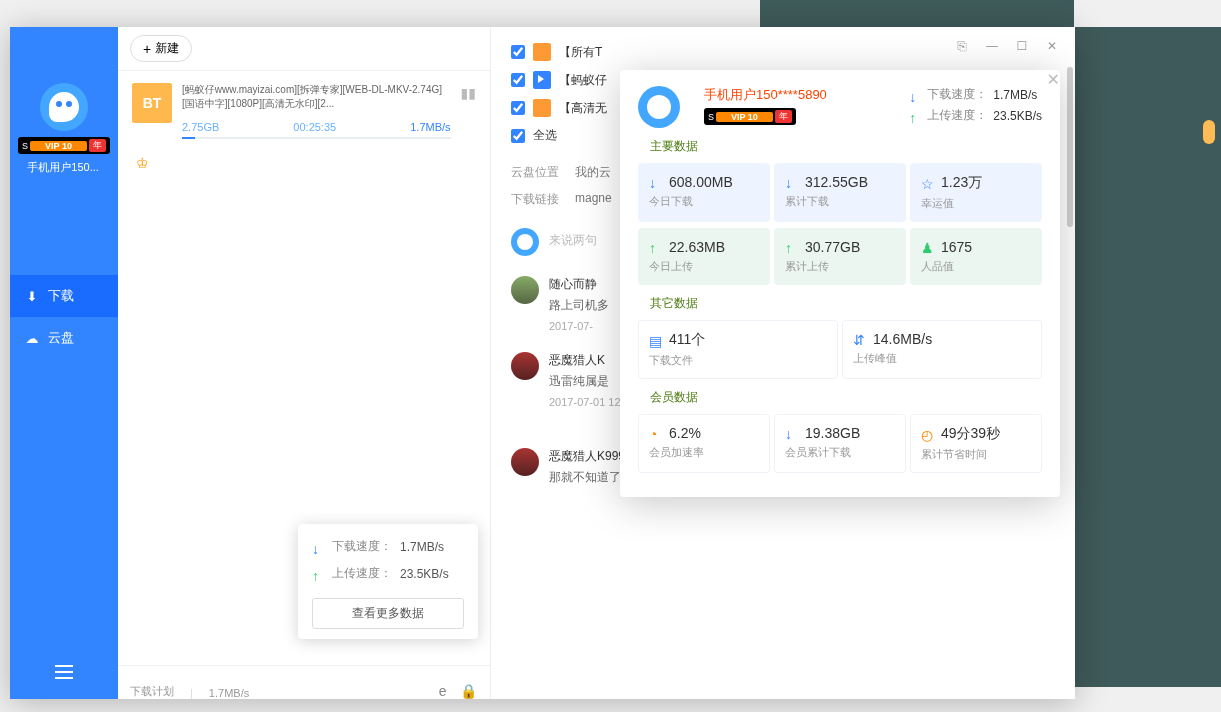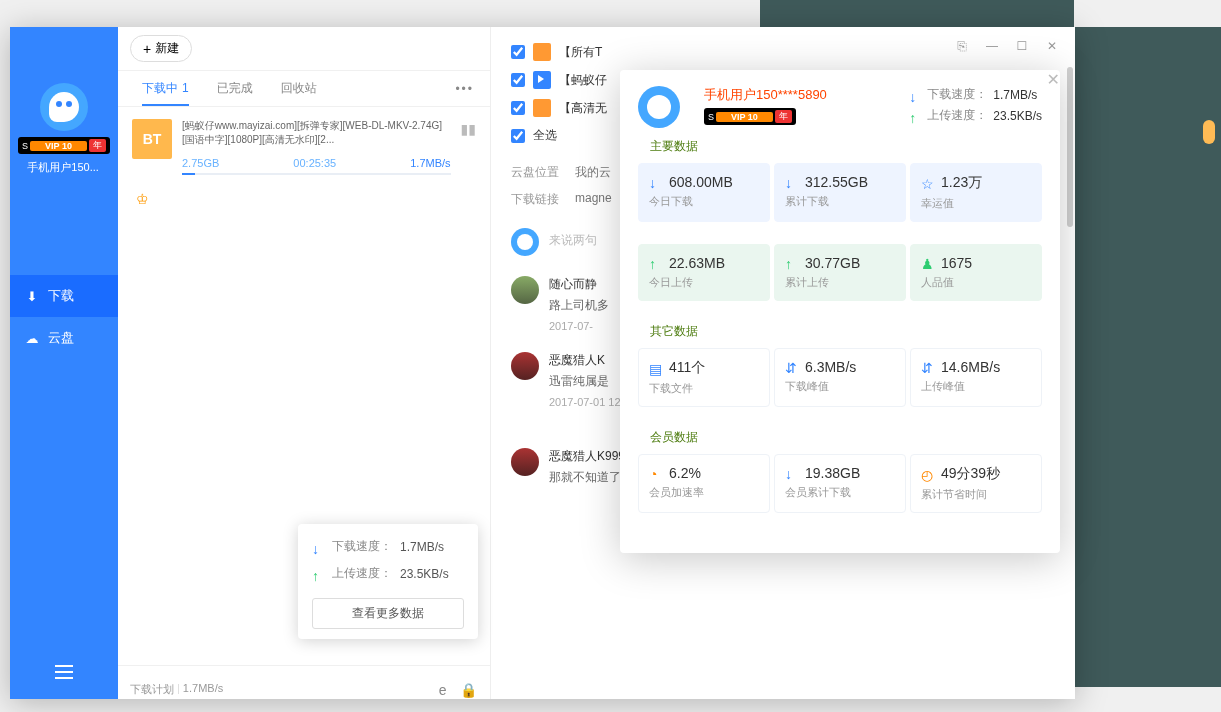--- a/index.html
+++ b/index.html
@@ -63,21 +63,21 @@
 .speed-pop { position:absolute; left:180px; bottom:60px; width:180px; background:#fff; box-shadow:0 2px 16px rgba(0,0,0,.18); border-radius:4px; padding:14px 14px 10px; z-index:5; }
 .sp-row { display:flex; align-items:center; gap:8px; margin-bottom:10px; font-size:12px; color:#555; }
 .sp-row .lab { color:#888; }
 .arrow { width:12px; height:12px; display:inline-block; position:relative; }
 .arrow.dn { color:#3385ff; }
 .arrow.up { color:#2ecc71; }
 .arrow::before { content:'↓'; color:#3385ff; font-size:14px; }
 .arrow.up::before { content:'↑'; color:#2ecc71; }
 .viewmore { width:100%; border:1px solid #ddd; background:#fff; padding:6px 12px; border-radius:3px; cursor:pointer; color:#555; font-size:12px; margin-top:6px; }
 
-.mid-foot { height:34px; border-top:1px solid #f0f0f0; display:flex; align-items:flex-start; padding:16px 12px; font-size:11px; color:#999; gap:3px; position:absolute; bottom:0; left:0; right:0; }
+.mid-foot { height:34px; border-top:1px solid #f0f0f0; display:flex; align-items:flex-end; padding:0 12px; font-size:11px; color:#999; gap:16px; position:absolute; bottom:0; left:0; right:0; }
 .mid-foot .divider { color:#ddd; }
 .mid-foot .icons { margin-left:auto; display:flex; gap:14px; color:#888; font-size:14px; }
 
 
 .right { flex:1; padding:0 0 0 0; overflow:hidden; position:relative; background:#fff; }
 .right-inner { padding:16px 20px; }
 .checkrow { display:flex; align-items:center; gap:8px; margin-bottom:10px; font-size:12px; color:#333; }
 .checkrow input { width:14px; height:14px; accent-color:#3385ff; }
 .file-ico { width:18px; height:18px; background:#ff9933; display:inline-block; border-radius:2px; position:relative; }
 .file-ico.video { background:#3385ff; }
@@ -102,21 +102,21 @@
 .dp-head .av { width:42px; height:42px; border-radius:50%; background:#44a7ff; display:flex; align-items:center; justify-content:center; }
 .dp-head .av::after { content:''; width:24px; height:24px; background:#fff; border-radius:50%; }
 .dp-head .col1 { flex:1; }
 .dp-head .un { color:#ff4400; font-size:13px; margin-bottom:4px; }
 .dp-head .col2 { font-size:12px; text-align:left; }
 .dp-head .spdline { display:flex; align-items:center; gap:6px; margin-bottom:4px; }
 .dp-head .spdline .l { color:#888; }
 .close-dp { position:absolute; right:0; top:0; color:#bbb; cursor:pointer; font-size:16px; }
 
 .sec-title { font-size:12px; color:#4d7c0f; margin:10px 12px 8px; }
-.card-grid { display:flex; gap:4px; margin-bottom:22px; }
+.card-grid { display:flex; gap:4px; margin-bottom:6px; }
 .card { flex:1; border:1px solid #eef2f7; border-radius:4px; padding:10px 10px; }
 .card.tea { background:#eaf6ef; border-color:#eaf6ef; }
 .card.sky { background:#eef4ff; border-color:#eef4ff; }
 .card .val { font-size:14px; display:flex; align-items:center; gap:6px; }
 .card .lab { font-size:11px; color:#999; margin-top:4px; }
 .ic { width:14px; height:14px; display:inline-block; position:relative; }
 .ic.dn::before { content:'↓'; color:#3385ff; font-weight:bold; }
 .ic.up::before { content:'↑'; color:#2ecc71; font-weight:bold; }
 .ic.star::before { content:'☆'; color:#3385ff; }
 .ic.person::before { content:'♟'; color:#2ecc71; }
@@ -172,26 +172,20 @@
       </div>
   </div>
 
   <div class="mid">
     <div class="mid-header">
       <button class="newbtn">
           <span class="plus">+</span>
           <span>新建</span>
         </button>
     </div>
-    <div class="tabs">
-      <div class="tab active"><span>下载中</span><span class="cnt">1</span></div>
-      <div class="tab"><span>已完成</span></div>
-      <div class="tab"><span>回收站</span></div>
-      <div class="more">•••</div>
-    </div>
 
     <div class="dlitem">
       <div class="bt-icon">BT</div>
       <div class="dlinfo">
         <div class="dlname">[蚂蚁仔www.mayizai.com][拆弹专家][WEB-DL-MKV-2.74G][国语中字][1080P][高清无水印][2...</div>
         <div class="dlmeta">
           <span>2.75GB</span>
           <span>00:25:35</span>
           <span class="spd">1.7MB/s</span>
         </div>
@@ -379,27 +373,20 @@
   <div class="card-grid">
     <div class="card">
         <div class="val">
           <span class="ic page"></span>
           <span>411个</span>
         </div>
         <div class="lab">下载文件</div>
       </div>
     <div class="card">
         <div class="val">
-          <span class="ic bars"></span>
-          <span>6.3MB/s</span>
-        </div>
-        <div class="lab">下载峰值</div>
-      </div>
-    <div class="card">
-        <div class="val">
           <span class="ic bars" style="color:#2ecc71"></span>
           <span>14.6MB/s</span>
         </div>
         <div class="lab">上传峰值</div>
       </div>
   </div>
 
   <div class="sec-title">会员数据</div>
   <div class="card-grid">
     <div class="card">

